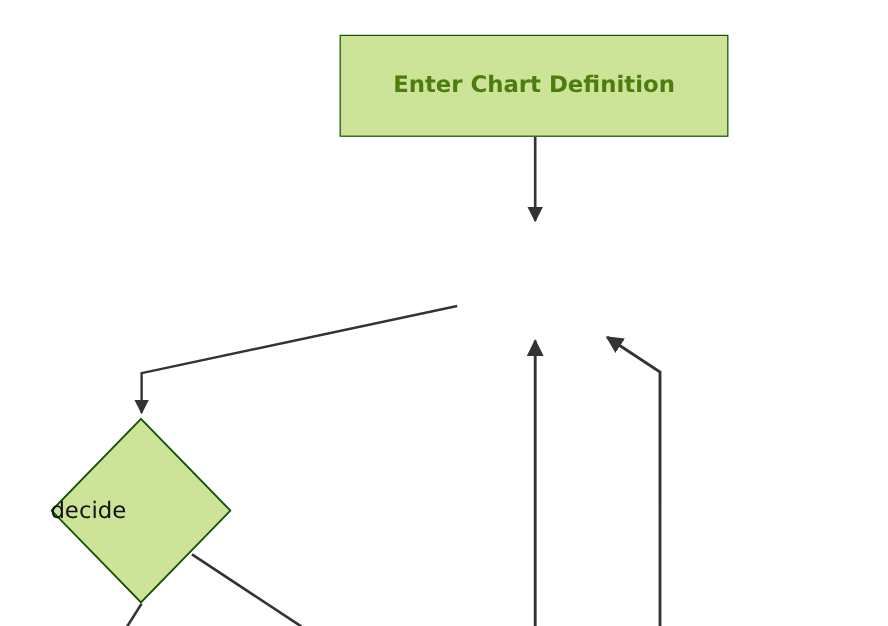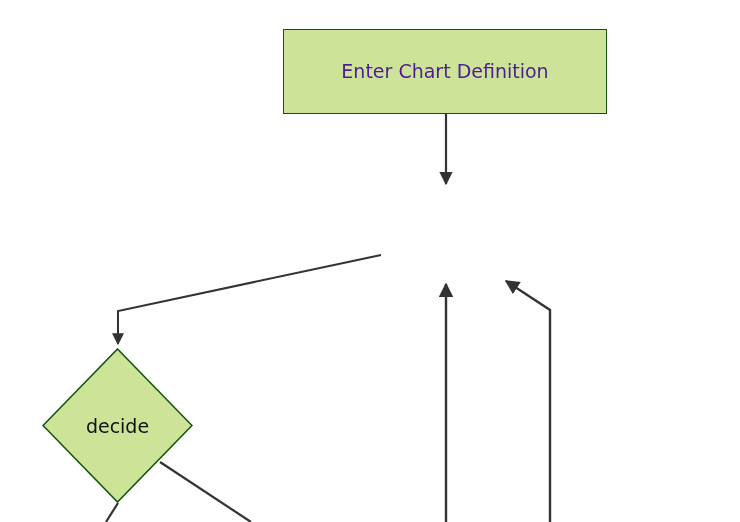--- a/index.html
+++ b/index.html
@@ -21,24 +21,25 @@
     top: 0;
     width: 740px;
     height: 522px;
   }
   .node {
     position: absolute;
     box-sizing: border-box;
     display: flex;
     align-items: center;
     justify-content: center;
-    color: #4c1d95;
+    color: #4d7c0f;
     text-align: right;
     line-height: 1.15;
     user-select: none;
+    font-weight: bold;
   }
   .node-rect {
     background: #cde498;
     border: 1.3px solid #13540c;
   }
   .node-rect.rounded {
     border-radius: 9px;
   }
   .node-label {
     display: block;
@@ -54,21 +55,21 @@
     display: block;
   }
   .diamond-label {
     position: absolute;
     left: 0;
     top: 0;
     width: 100%;
     height: 100%;
     display: flex;
     align-items: center;
-    justify-content: center;
+    justify-content: flex-start;
     color: #111111;
     pointer-events: none;
   }
 </style>
 </head>
 <body>
 
 <div id="canvas">
 
   <svg id="edges" viewBox="0 0 740 522" xmlns="http://www.w3.org/2000/svg">

